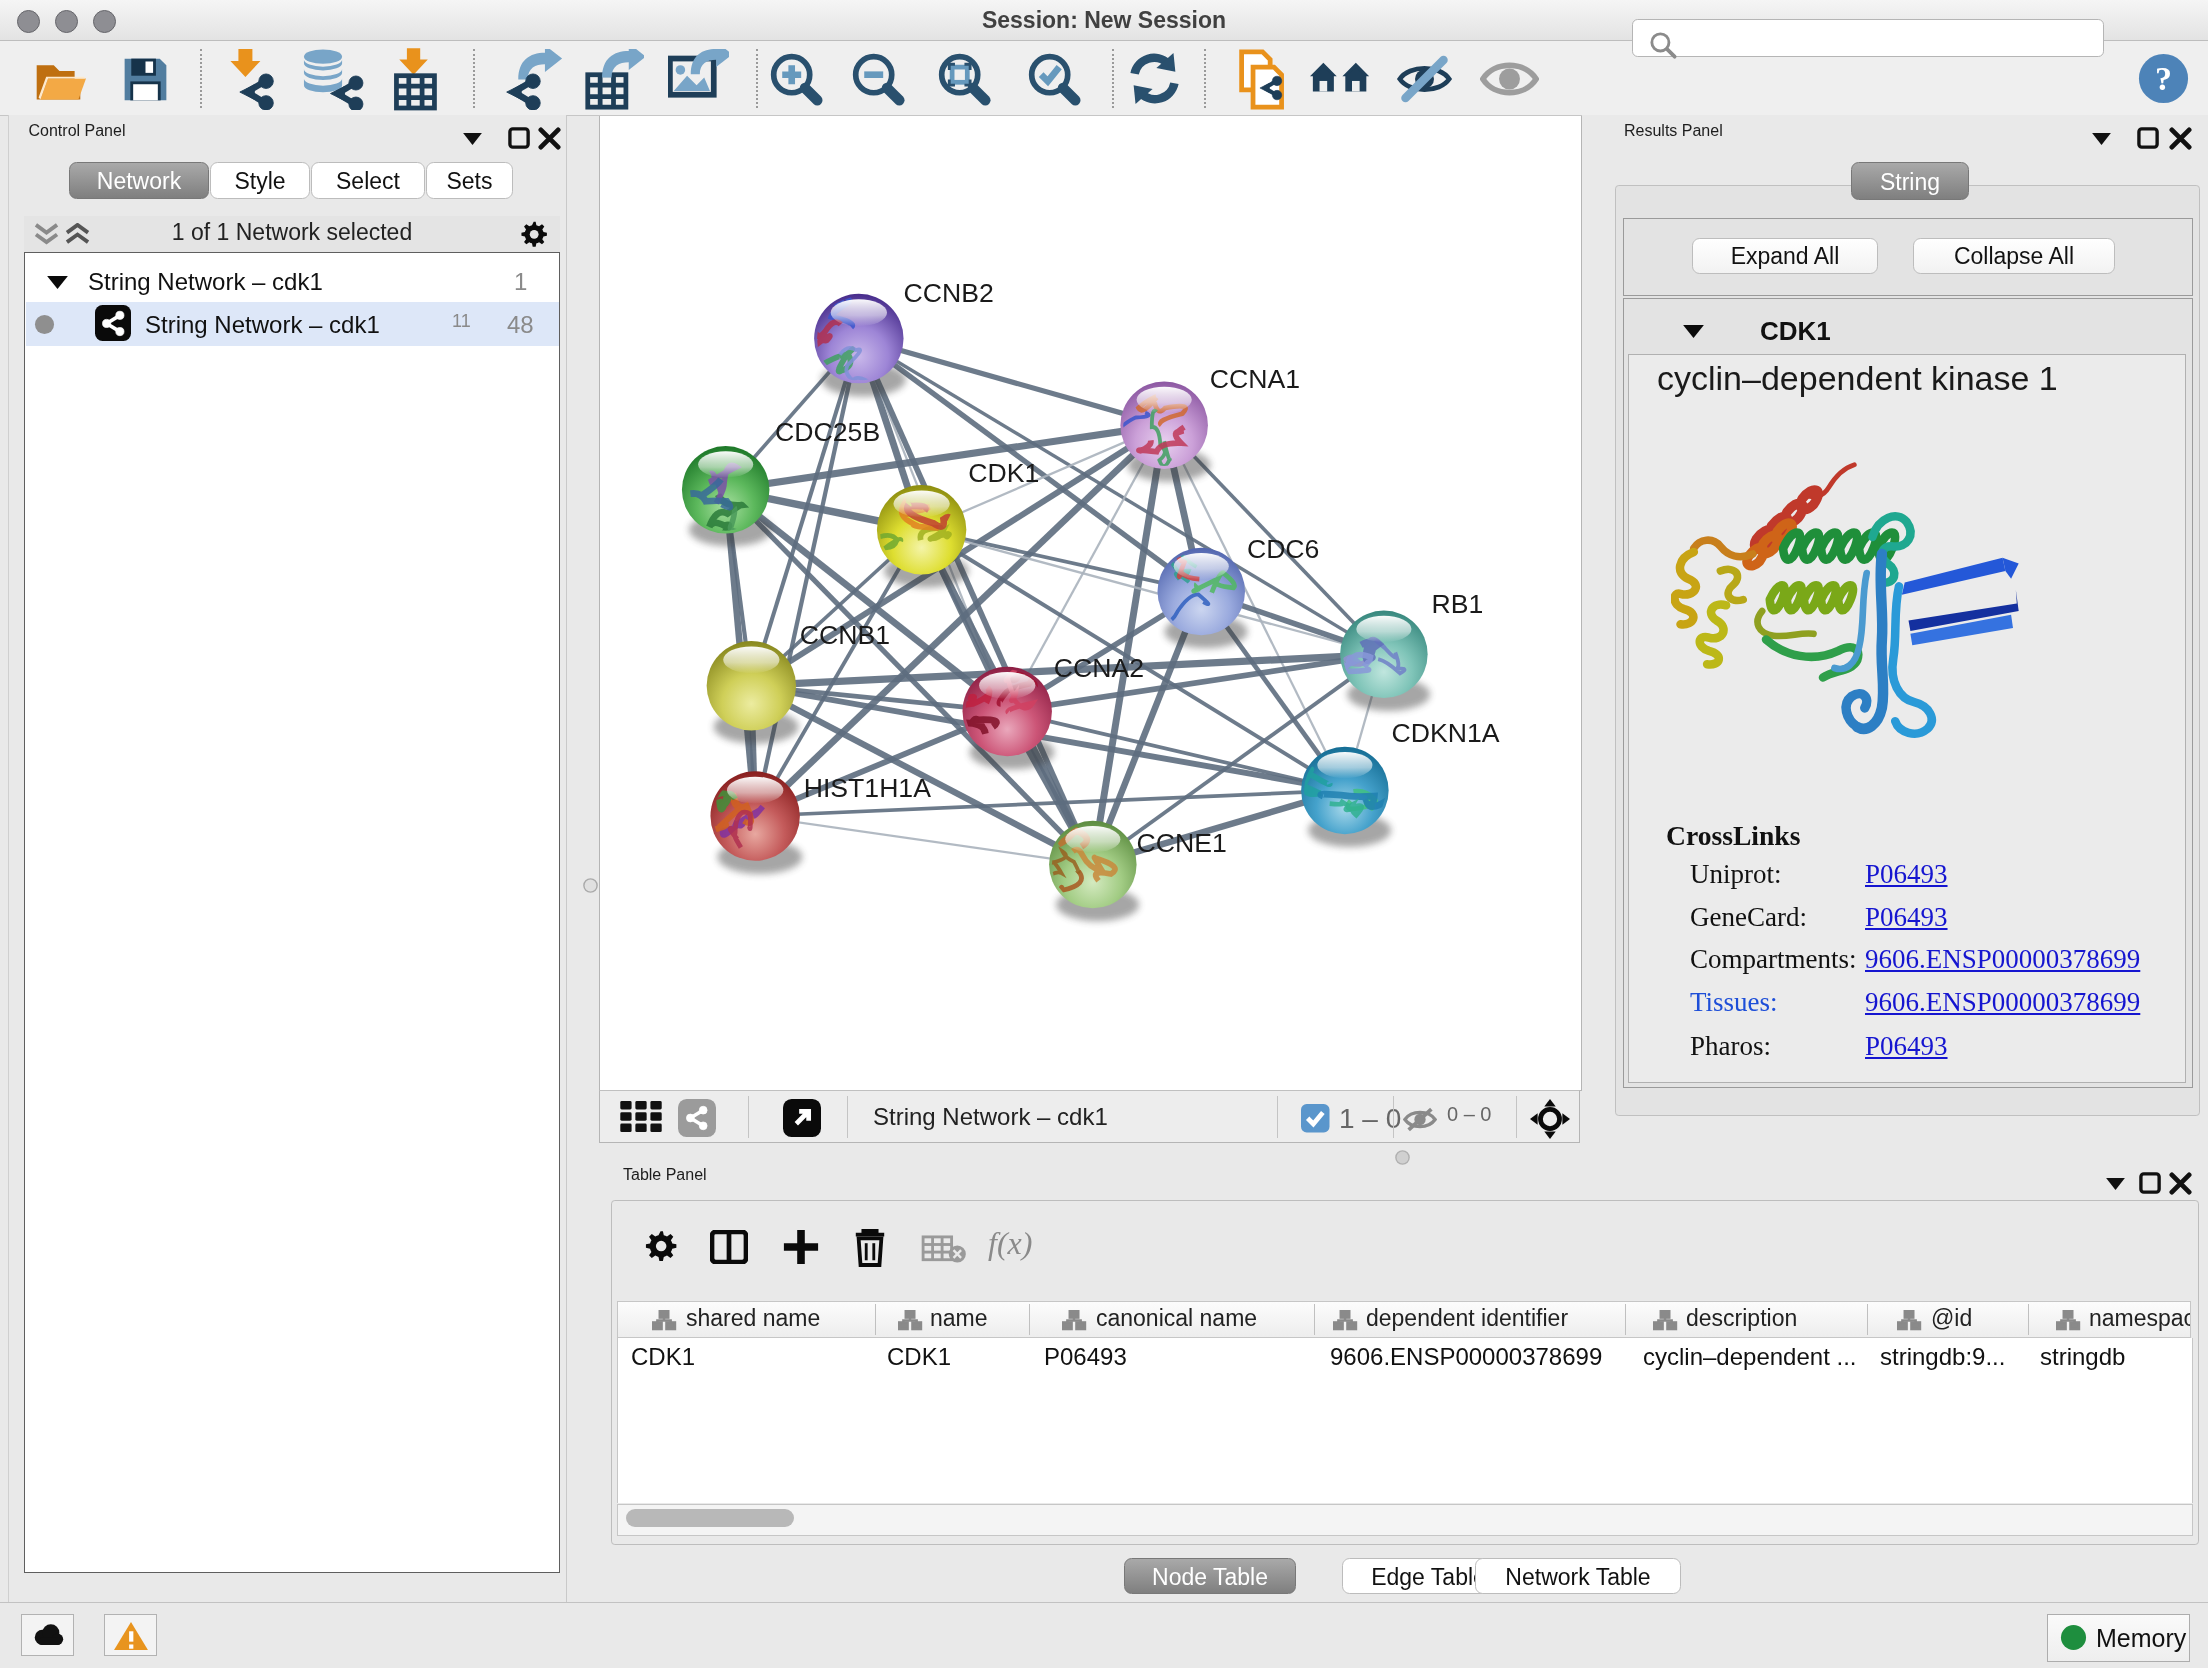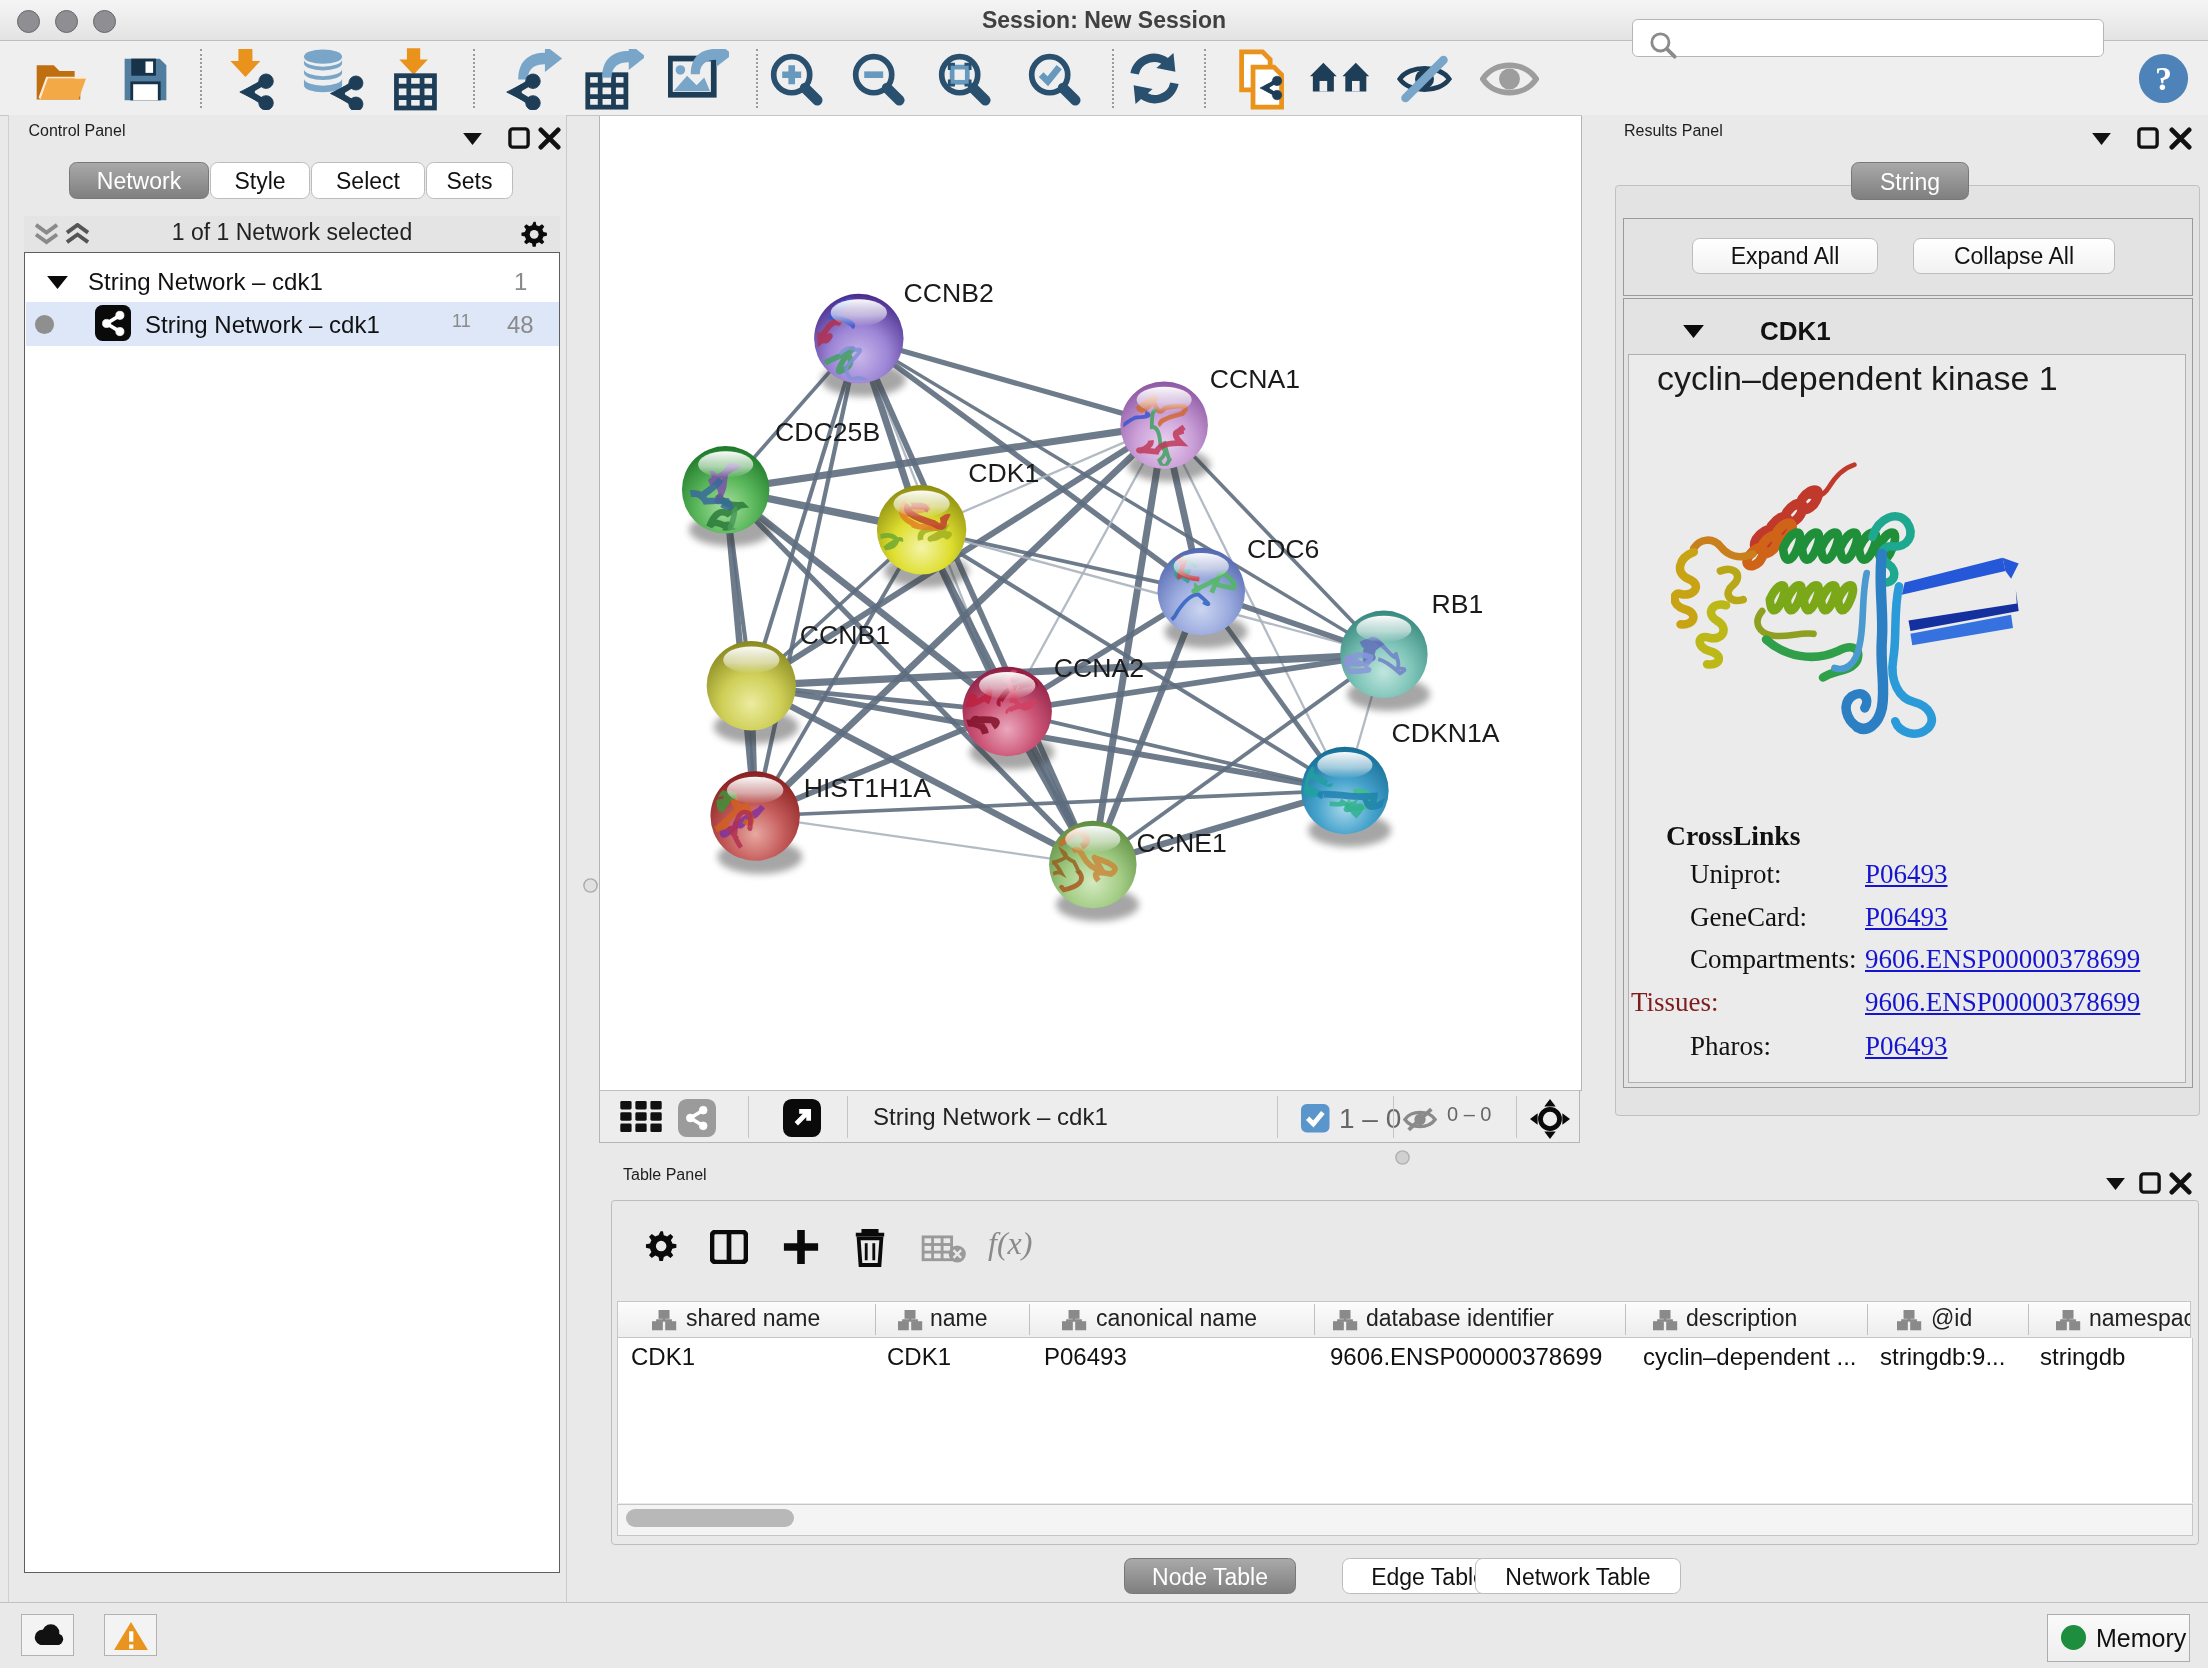--- a/index.html
+++ b/index.html
@@ -632,21 +632,21 @@
     <path d="M240 134 C 234 160 238 186 234 210 C 230 234 240 252 256 256 C 272 260 280 274 270 284 C 258 294 240 288 236 276" fill="none" stroke="#2a9ad8" stroke-width="9" stroke-linecap="round"></path>
     <path d="M206 120 C 200 148 204 174 198 198 C 194 216 184 224 172 220" fill="none" stroke="#4a9ad0" stroke-width="7" stroke-linecap="round"></path>
   </svg>
 <div class="abs serif" style="left:1666px;top:820px;font-size:27.6px;font-weight:bold;color:#111">CrossLinks</div>
 <div class="abs serif" style="left:1690px;top:859px;font-size:27px;color:#111">Uniprot:</div>
 <div class="abs link" style="left:1865px;top:859px;font-size:27px">P06493</div>
 <div class="abs serif" style="left:1690px;top:902px;font-size:27px;color:#111">GeneCard:</div>
 <div class="abs link" style="left:1865px;top:902px;font-size:27px">P06493</div>
 <div class="abs serif" style="left:1690px;top:944px;font-size:27px;color:#111">Compartments:</div>
 <div class="abs link" style="left:1865px;top:944px;font-size:27px">9606.ENSP00000378699</div>
-<div class="abs serif" style="left:1631px;top:987px;font-size:27px;color:#7f1d1d">Tissues:</div>
+<div class="abs serif" style="left:1690px;top:987px;font-size:27px;color:#1d4ed8">Tissues:</div>
 <div class="abs link" style="left:1865px;top:987px;font-size:27px">9606.ENSP00000378699</div>
 <div class="abs serif" style="left:1690px;top:1031px;font-size:27px;color:#111">Pharos:</div>
 <div class="abs link" style="left:1865px;top:1031px;font-size:27px">P06493</div>
 <div class="abs panelhead" style="left:623px;top:1166px">Table Panel</div>
 <svg class="abs" style="left:2105px;top:1176px" width="21" height="15" viewBox="0 0 22 16">
     <path d="M1 2 L21 2 L11 15 Z" fill="#111"></path>
   </svg>
 <svg class="abs" style="left:2139px;top:1172px" width="23" height="23" viewBox="0 0 24 24">
     <rect x="2" y="2" width="19" height="19" rx="3" fill="none" stroke="#111" stroke-width="3.5"></rect>
   </svg>
@@ -717,21 +717,21 @@
 <div class="abs" style="left:1096px;top:1305px;font-size:23px;color:#222">canonical name</div>
 <div class="abs" style="left:1314px;top:1304px;width:1px;height:31px;background:#c0c0c0"></div>
 <svg class="abs" style="left:1333px;top:1310px" width="25" height="21" viewBox="0 0 26 22">
     <g stroke="#8a8a8a" stroke-width="2.5" fill="#8a8a8a">
       <rect x="8" y="1" width="9" height="7"></rect>
       <rect x="1" y="13" width="9" height="7"></rect>
       <rect x="15" y="13" width="9" height="7"></rect>
       <path d="M12.5 8 L12.5 11 M5.5 13 L5.5 11 L19.5 11 L19.5 13" fill="none"></path>
     </g>
   </svg>
-<div class="abs" style="left:1366px;top:1305px;font-size:23px;color:#222">database identifier</div>
+<div class="abs" style="left:1366px;top:1305px;font-size:23px;color:#222">dependent identifier</div>
 <div class="abs" style="left:1625px;top:1304px;width:1px;height:31px;background:#c0c0c0"></div>
 <svg class="abs" style="left:1653px;top:1310px" width="25" height="21" viewBox="0 0 26 22">
     <g stroke="#8a8a8a" stroke-width="2.5" fill="#8a8a8a">
       <rect x="8" y="1" width="9" height="7"></rect>
       <rect x="1" y="13" width="9" height="7"></rect>
       <rect x="15" y="13" width="9" height="7"></rect>
       <path d="M12.5 8 L12.5 11 M5.5 13 L5.5 11 L19.5 11 L19.5 13" fill="none"></path>
     </g>
   </svg>
 <div class="abs" style="left:1686px;top:1305px;font-size:23px;color:#222">description</div>

